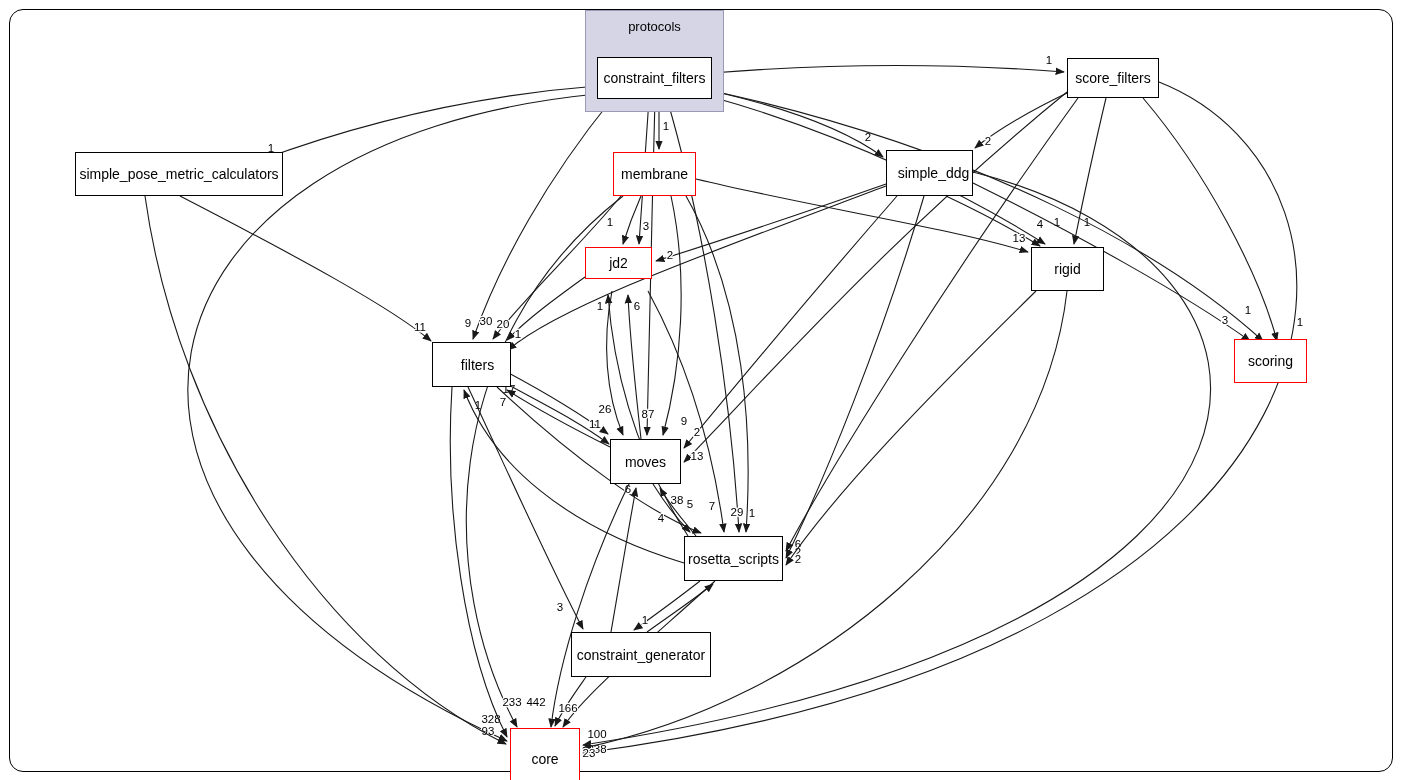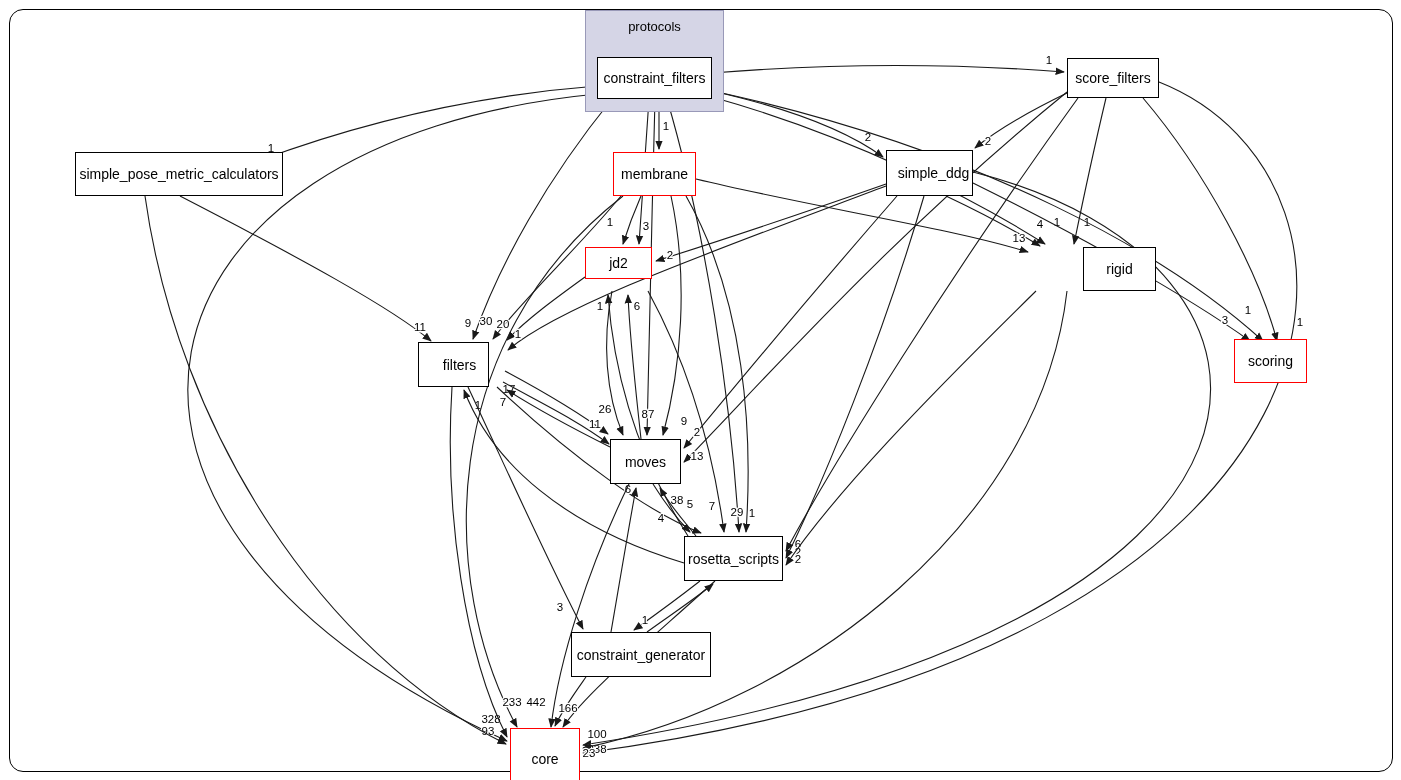--- a/index.html
+++ b/index.html
@@ -34,22 +34,22 @@
     border:1px solid var(--node-border,#000000);
     font-size:14px;color:#000;box-sizing:border-box;cursor:pointer;
   }
   .node.red{border:1px solid var(--highlight-border,#ff0000);}
   #node-constraint_filters{left:597px;top:57px;width:115px;height:42px;}
   #node-score_filters{left:1067px;top:58px;width:92px;height:40px;}
   #node-simple_pose_metric_calculators{left:47px;top:152px;width:208px;height:44px;margin-left:28px;}
   #node-membrane{left:613px;top:152px;width:83px;height:44px;}
   #node-simple_ddg{left:886px;top:150px;width:87px;height:46px;padding-left:8px;}
   #node-jd2{left:585px;top:247px;width:67px;height:32px;}
-  #node-rigid{left:1083px;top:247px;width:73px;height:44px;}
-  #node-filters{left:418px;top:342px;width:71px;height:45px;padding-left:12px;}
+  #node-rigid{left:1031px;top:247px;width:73px;height:44px;}
+  #node-filters{left:432px;top:342px;width:79px;height:45px;padding-left:12px;}
   #node-scoring{left:1234px;top:339px;width:73px;height:44px;}
   #node-moves{left:610px;top:439px;width:71px;height:45px;}
   #node-rosetta_scripts{left:684px;top:536px;width:99px;height:45px;}
   #node-constraint_generator{left:532px;top:632px;width:140px;height:45px;margin-left:39px;}
   #node-core{left:510px;top:728px;width:70px;height:62px;}
 </style>
 </head>
 <body>
 
 <div id="canvas">

